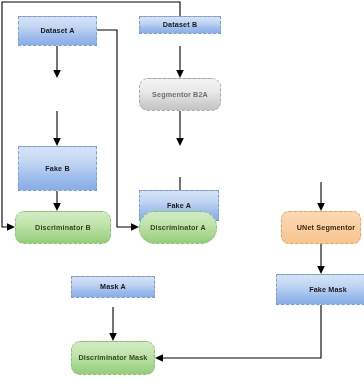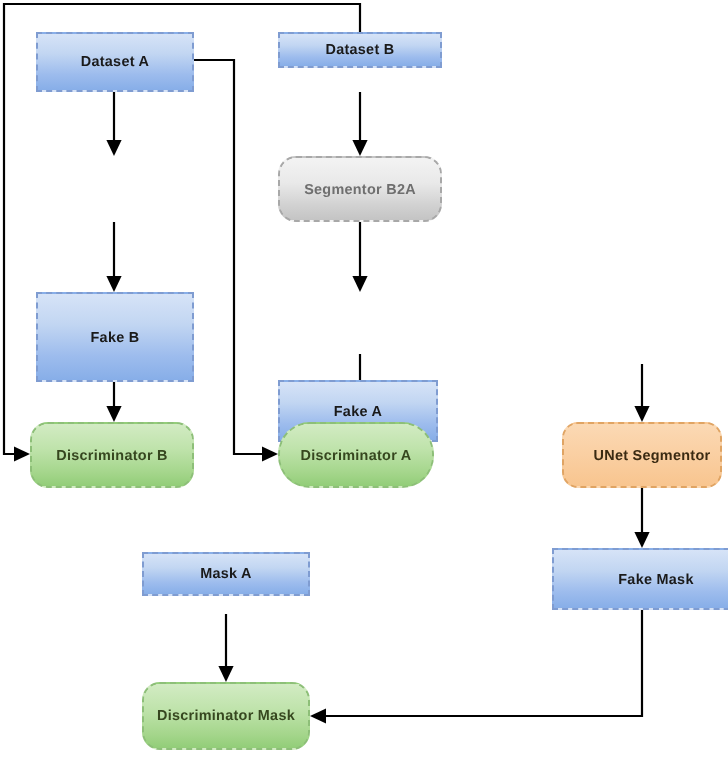--- a/index.html
+++ b/index.html
@@ -138,21 +138,21 @@
   </div>
 
   <div class="node n-blue" style="left:18px;top:146px;width:79px;height:45px;">
     <span>Fake B</span>
   </div>
 
   <div class="node n-blue" style="left:139px;top:146px;width:80px;height:31px;margin-top:44px;">
     <span>Fake A</span>
   </div>
 
-  <div class="node n-green" style="left:15px;top:211px;width:82px;height:33px;">
+  <div class="node n-green" style="left:15px;top:211px;width:96px;height:33px;">
     <span>Discriminator B</span>
   </div>
 
   <div class="node n-green" style="left:139px;top:211px;width:78px;height:33px;border-radius:16px;">
     <span>Discriminator A</span>
   </div>
 
   <div class="node n-orange" style="left:281px;top:211px;width:80px;height:33px;">
     <span>UNet Segmentor</span>
   </div>

